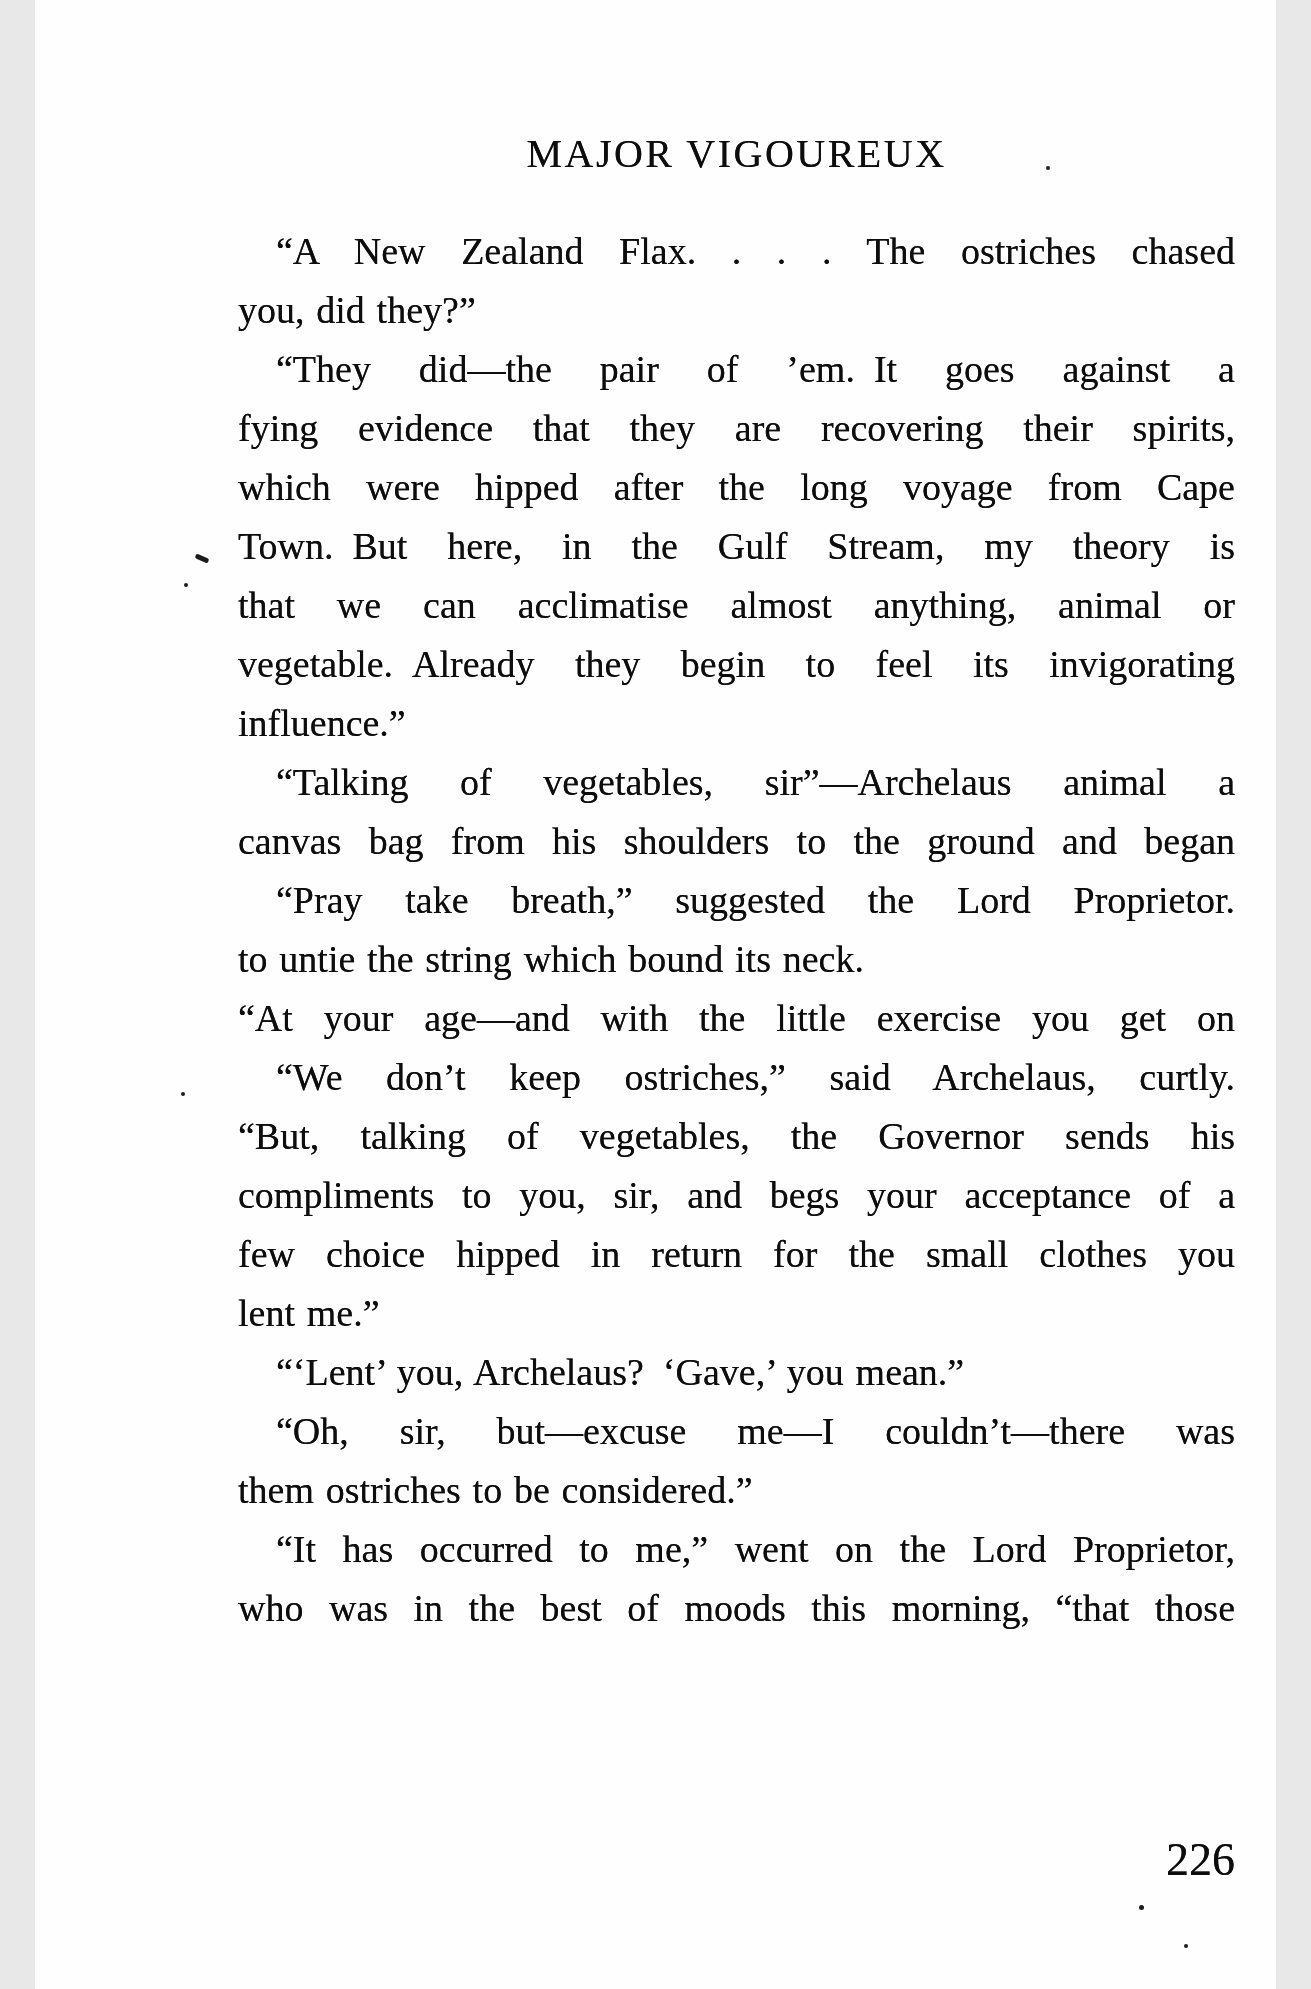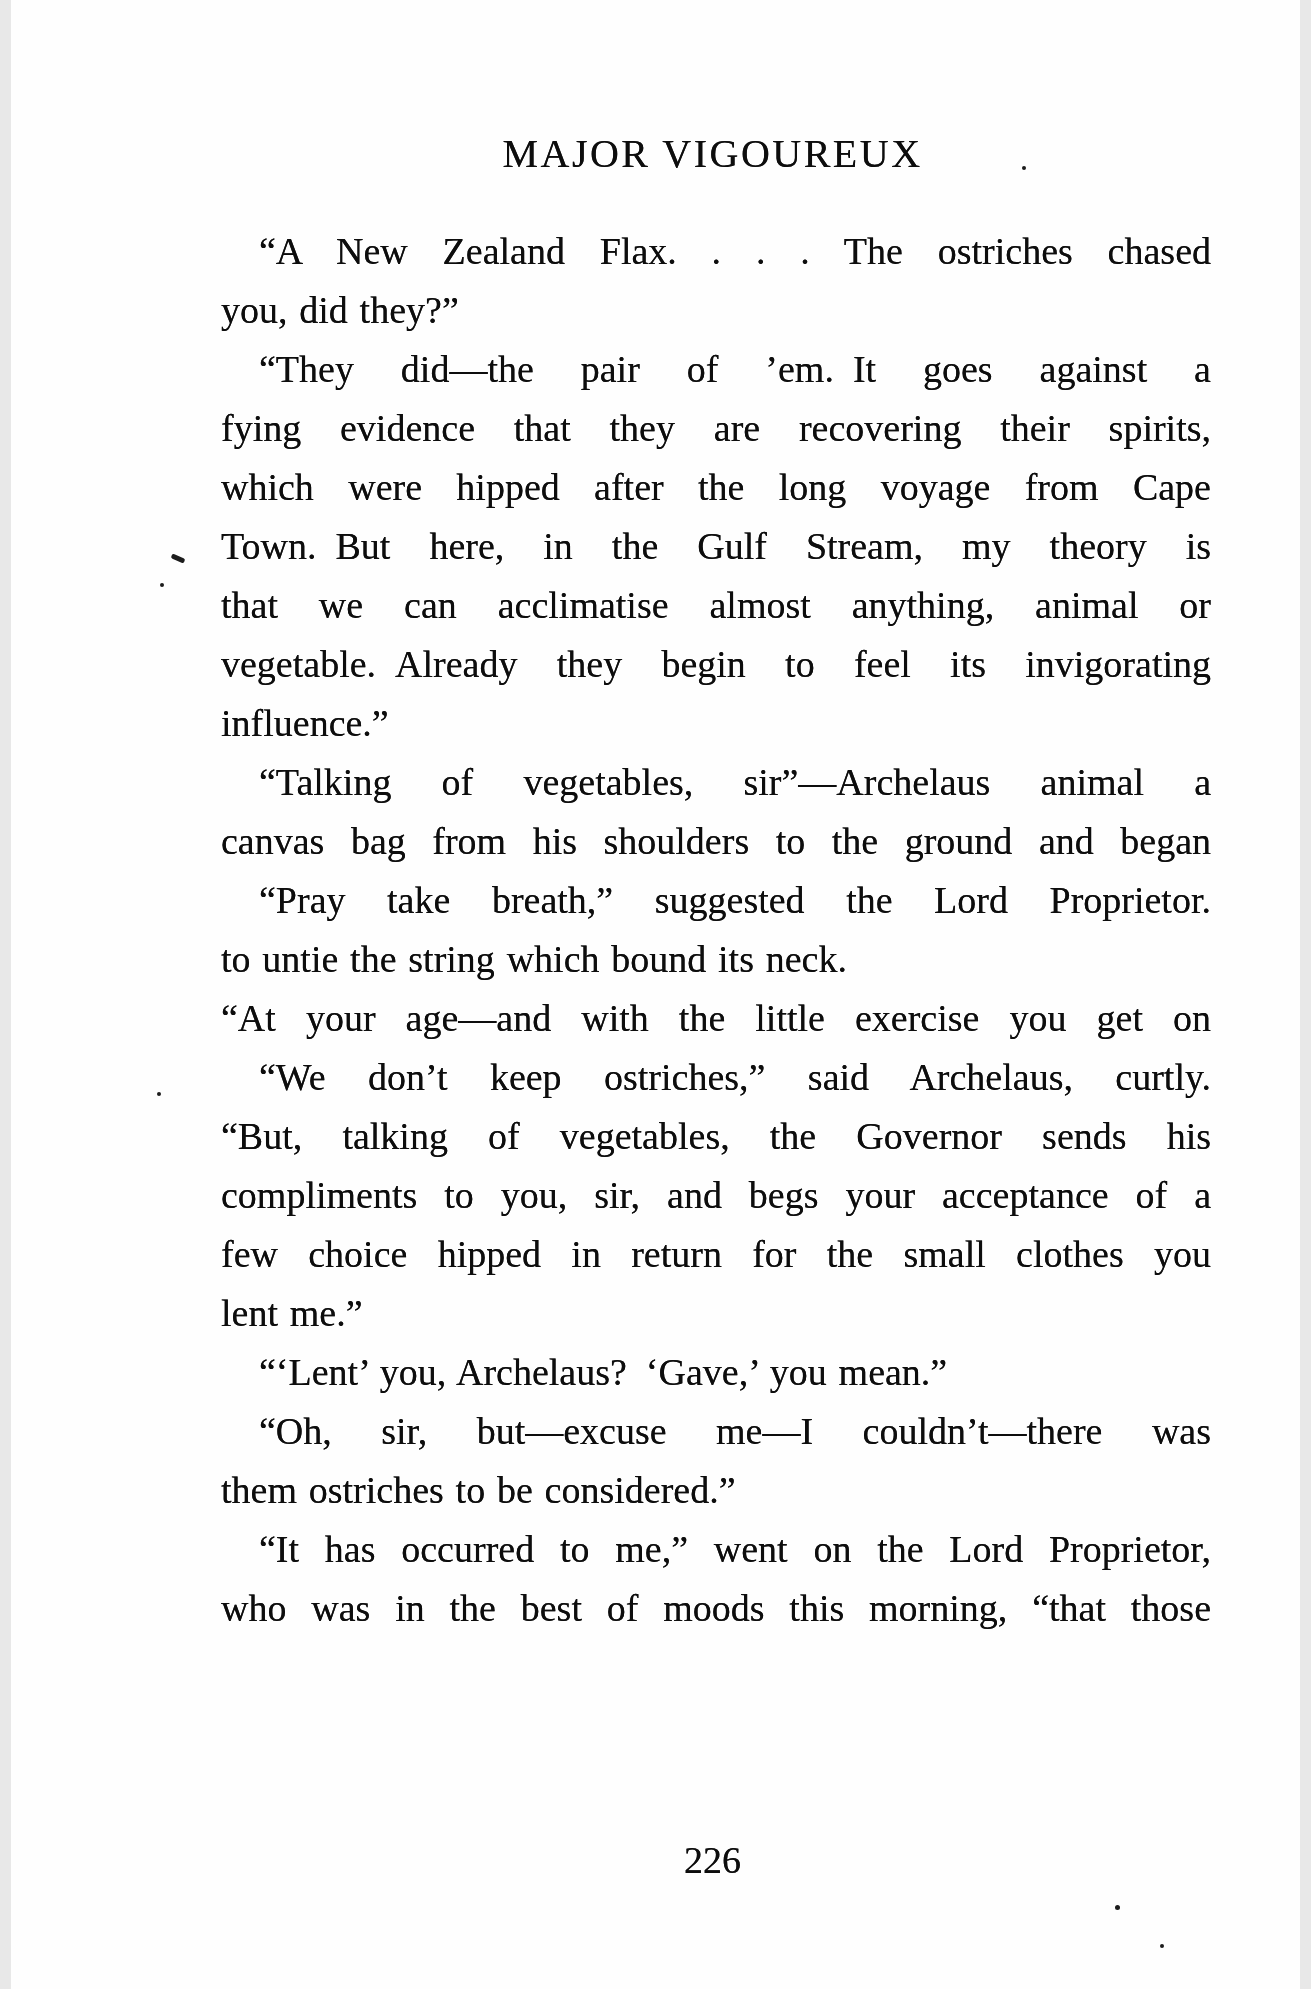--- a/index.html
+++ b/index.html
@@ -5,39 +5,38 @@
   html,body { margin:0; padding:0; background:#e8e8e8; }
   .page {
     position:relative;
     width:1241px; height:1989px;
     margin:0 auto;
     background:#fefefe;
     overflow:hidden;
     color:#0d0d0d;
     font-family:"Liberation Serif","DejaVu Serif",serif;
     text-shadow:0 0 0.5px rgba(10,10,10,.85);
-    padding-left:48px;
   }
   .running-header {
     position:absolute; left:203px; top:131px; width:997px;
     text-align:center;
     font-size:40px; line-height:46px;
     letter-spacing:2.5px;
   }
   .textblock {
     position:absolute; left:203px; top:222px; width:997px;
     font-size:38px; line-height:59px;
     word-spacing:0.06em;
   }
-  .ln { height:59px; white-space:pre-wrap;margin-left:7px; }
+  .ln { height:59px; white-space:pre-wrap; }
   .j  { text-align:justify; text-align-last:justify; }
   .in { text-indent:38px; }
   .folio {
     position:absolute; left:203px; top:1838px; width:997px;
-    text-align:center; font-size:38px; line-height:44px;
+    text-align:right; font-size:46px; line-height:44px;
   }
   .speck {
     position:absolute; background:#1c1c1c; border-radius:50%;
   }
   .speck.tick { border-radius:2px; transform:rotate(24deg); }
 </style>
 </head>
 <body>
 
 <div class="page">

